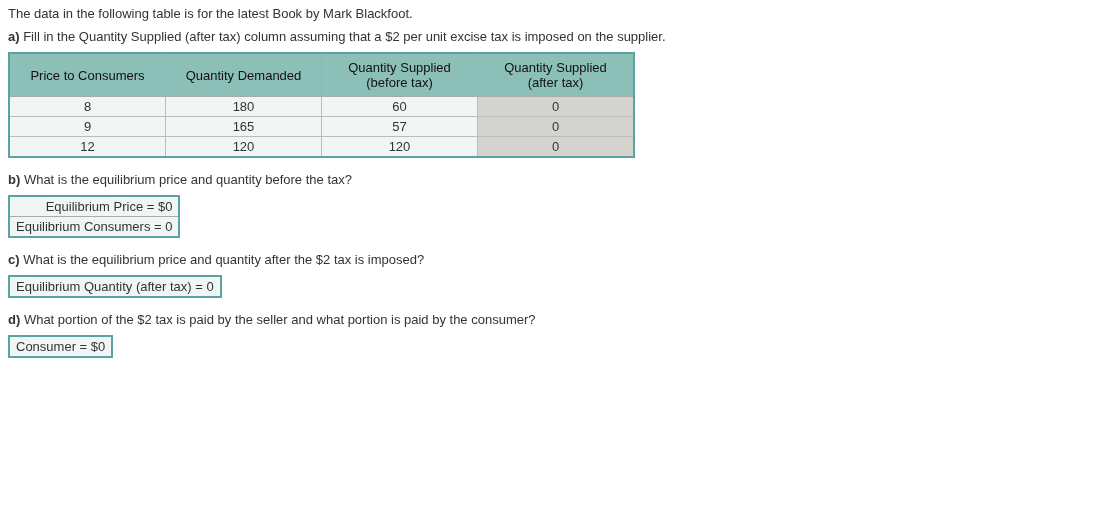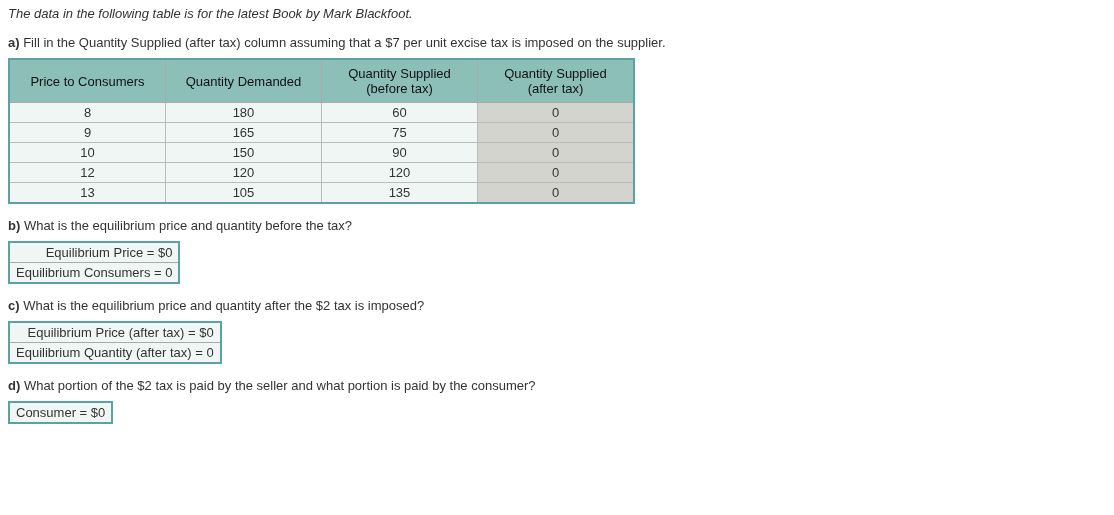--- a/index.html
+++ b/index.html
@@ -4,22 +4,21 @@
   <style>
     body {
       font-family: Arial, sans-serif;
       font-size: 13px;
       margin: 0;
       padding: 6px 8px;
       color: #333;
       background: #fff;
     }
     .intro {
-      margin-bottom: 14px;
-      font-style: italic;
+      margin-bottom: 8px;
     }
     .question {
       margin-bottom: 8px;
     }
     .bold {
       font-weight: bold;
     }
     table.data-table {
       border-collapse: collapse;
       border: 2px solid #5aa3a3;
@@ -59,21 +58,21 @@
     .val {
       color: #333;
     }
   </style>
 </head>
 <body>
 
 <div class="intro">The data in the following table is for the latest Book by Mark Blackfoot.</div>
 
 <div class="question">
-  <span class="bold">a)</span><span> Fill in the Quantity Supplied (after tax) column assuming that a $7 per unit excise tax is imposed on the supplier.</span>
+  <span class="bold">a)</span><span> Fill in the Quantity Supplied (after tax) column assuming that a $2 per unit excise tax is imposed on the supplier.</span>
 </div>
 
 <table class="data-table">
   <thead>
     <tr>
       <th>Price to Consumers</th>
       <th>Quantity Demanded</th>
       <th>Quantity Supplied (before tax)</th>
       <th>Quantity Supplied (after tax)</th>
     </tr>
@@ -81,39 +80,27 @@
   <tbody>
     <tr>
       <td>8</td>
       <td>180</td>
       <td>60</td>
       <td class="input-cell">0</td>
     </tr>
     <tr>
       <td>9</td>
       <td>165</td>
-      <td>75</td>
-      <td class="input-cell">0</td>
-    </tr>
-    <tr>
-      <td>10</td>
-      <td>150</td>
-      <td>90</td>
+      <td>57</td>
       <td class="input-cell">0</td>
     </tr>
     <tr>
       <td>12</td>
       <td>120</td>
       <td>120</td>
-      <td class="input-cell">0</td>
-    </tr>
-    <tr>
-      <td>13</td>
-      <td>105</td>
-      <td>135</td>
       <td class="input-cell">0</td>
     </tr>
   </tbody>
 </table>
 
 <div class="question">
   <span class="bold">b)</span><span> What is the equilibrium price and quantity before the tax?</span>
 </div>
 
 <table class="answer-box">
@@ -126,23 +113,20 @@
       </tr>
 </tbody>
   </table>
 
 <div class="question">
   <span class="bold">c)</span><span> What is the equilibrium price and quantity after the $2 tax is imposed?</span>
 </div>
 
 <table class="answer-box">
   <tbody>
-      <tr>
-        <td><span>Equilibrium Price (after tax) = $</span><span class="val">0</span></td>
-      </tr>
   <tr>
         <td><span>Equilibrium Quantity (after tax) = </span><span class="val">0</span></td>
       </tr>
 </tbody>
   </table>
 
 <div class="question">
   <span class="bold">d)</span><span> What portion of the $2 tax is paid by the seller and what portion is paid by the consumer?</span>
 </div>
 

